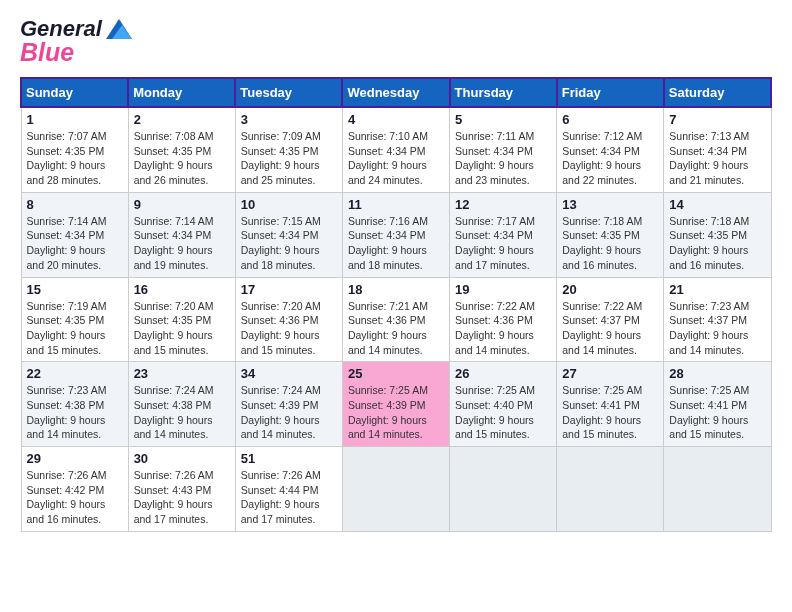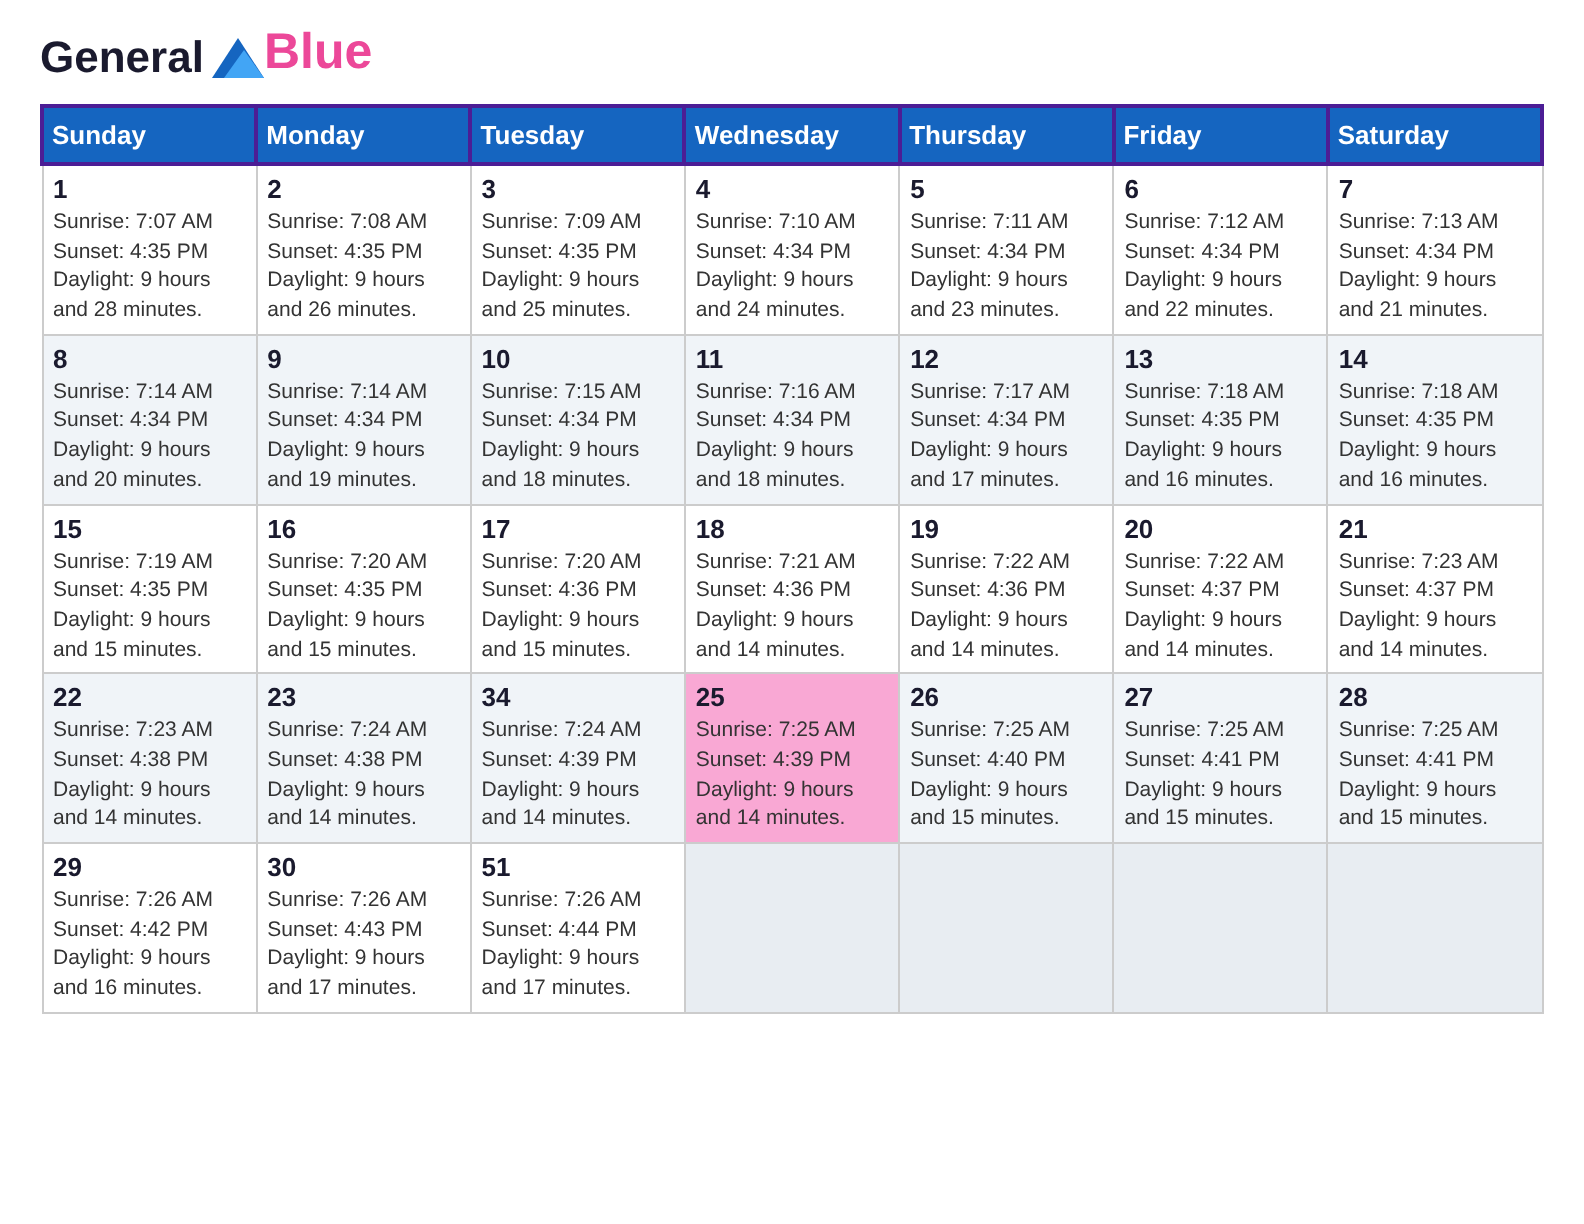--- a/index.html
+++ b/index.html
@@ -11,21 +11,23 @@
       padding: 16px 20px;
     }
     .header {
       display: flex;
       justify-content: space-between;
       align-items: flex-start;
       margin-bottom: 10px;
     }
     .logo {
       display: flex;
+      flex-direction: column;
       align-items: flex-start;
+      font-style: italic;
     }
     .logo-row {
       display: flex;
       align-items: center;
       gap: 2px;
     }
     .title-block {
       text-align: right;
     }
     .month-title {

